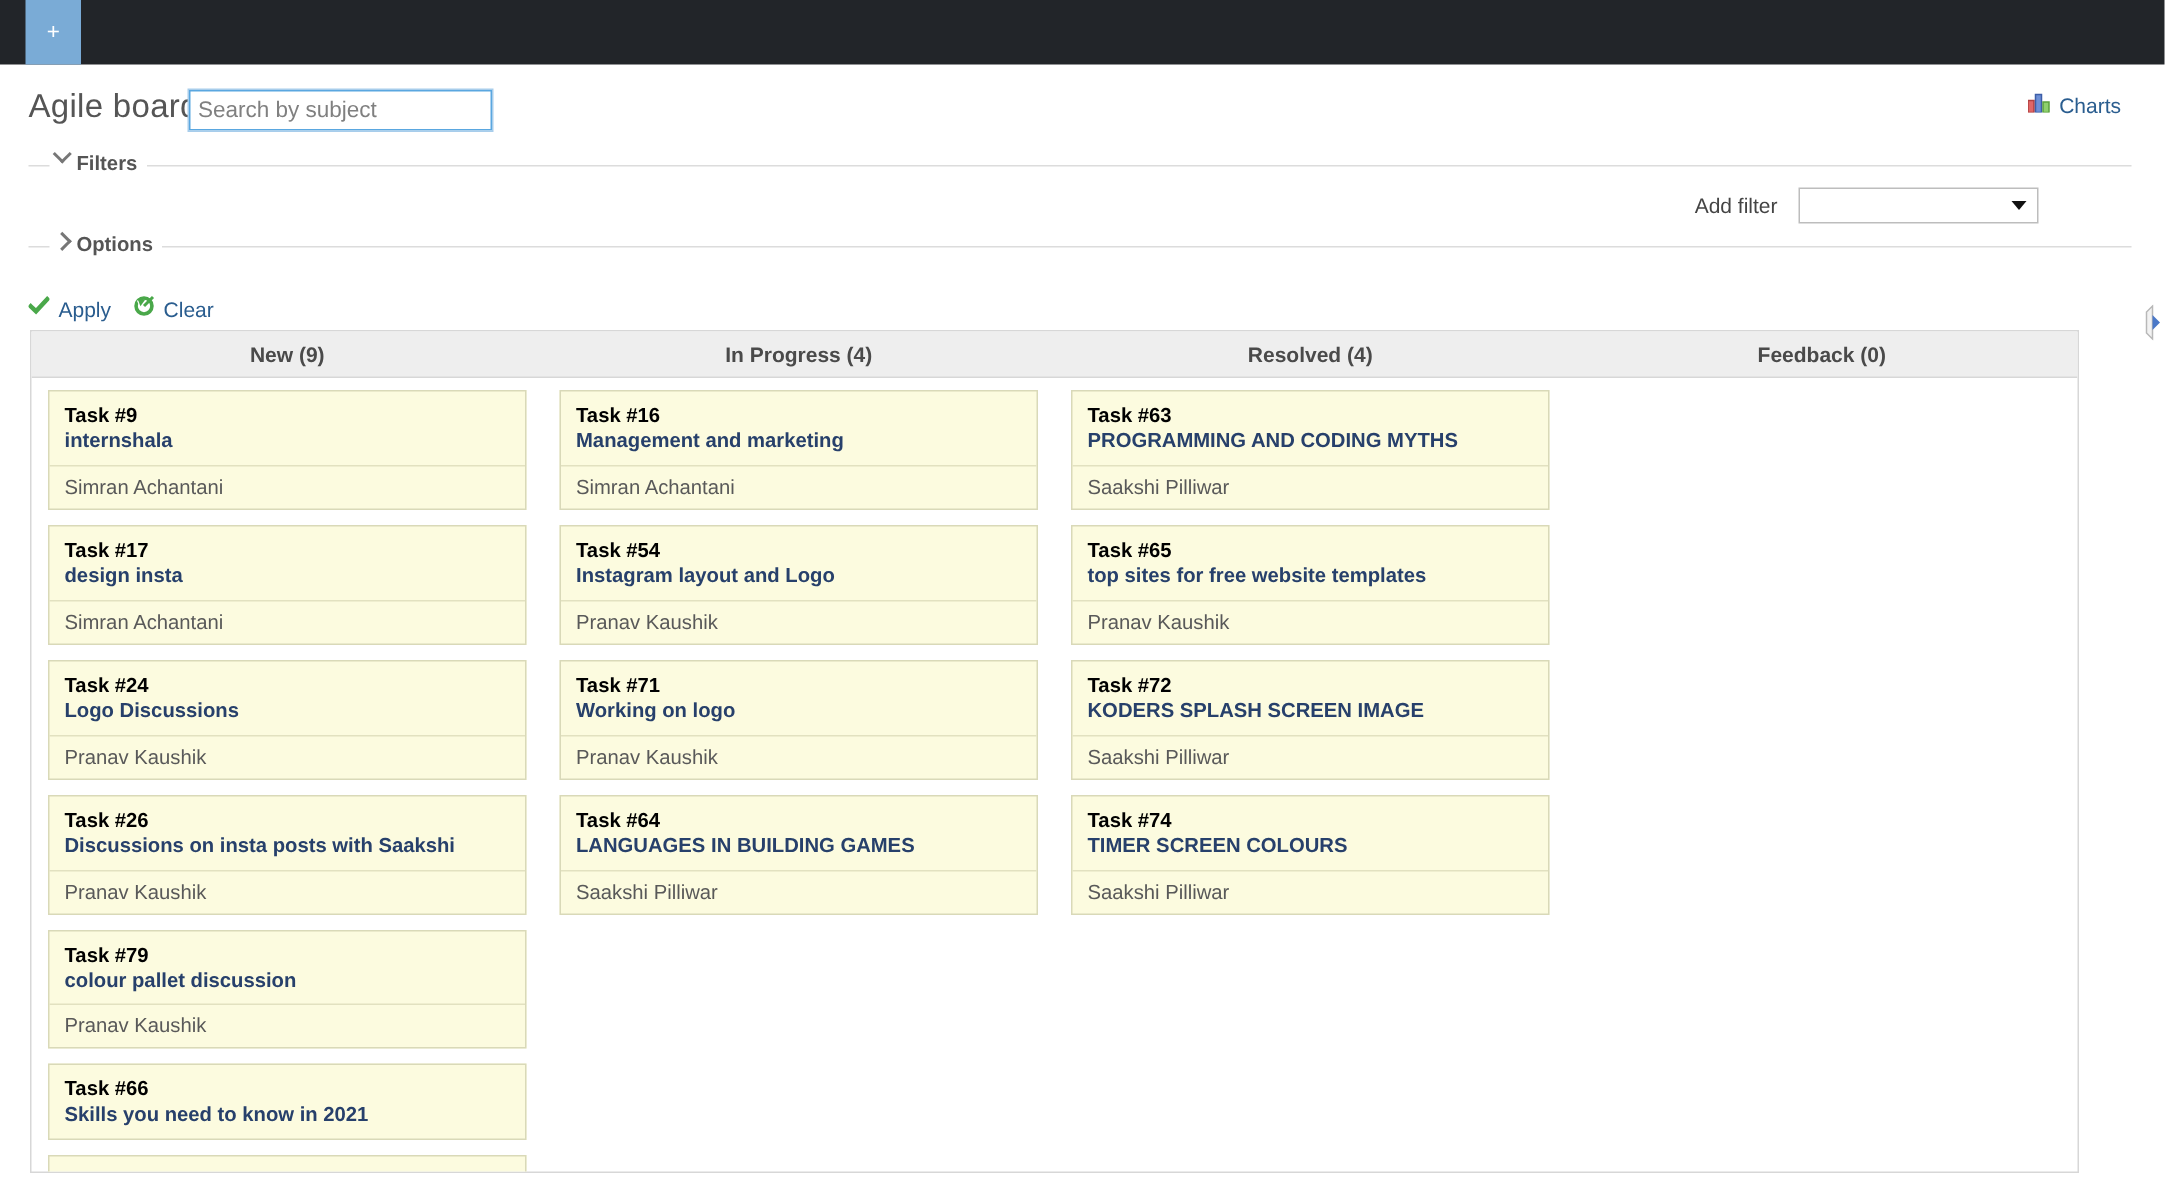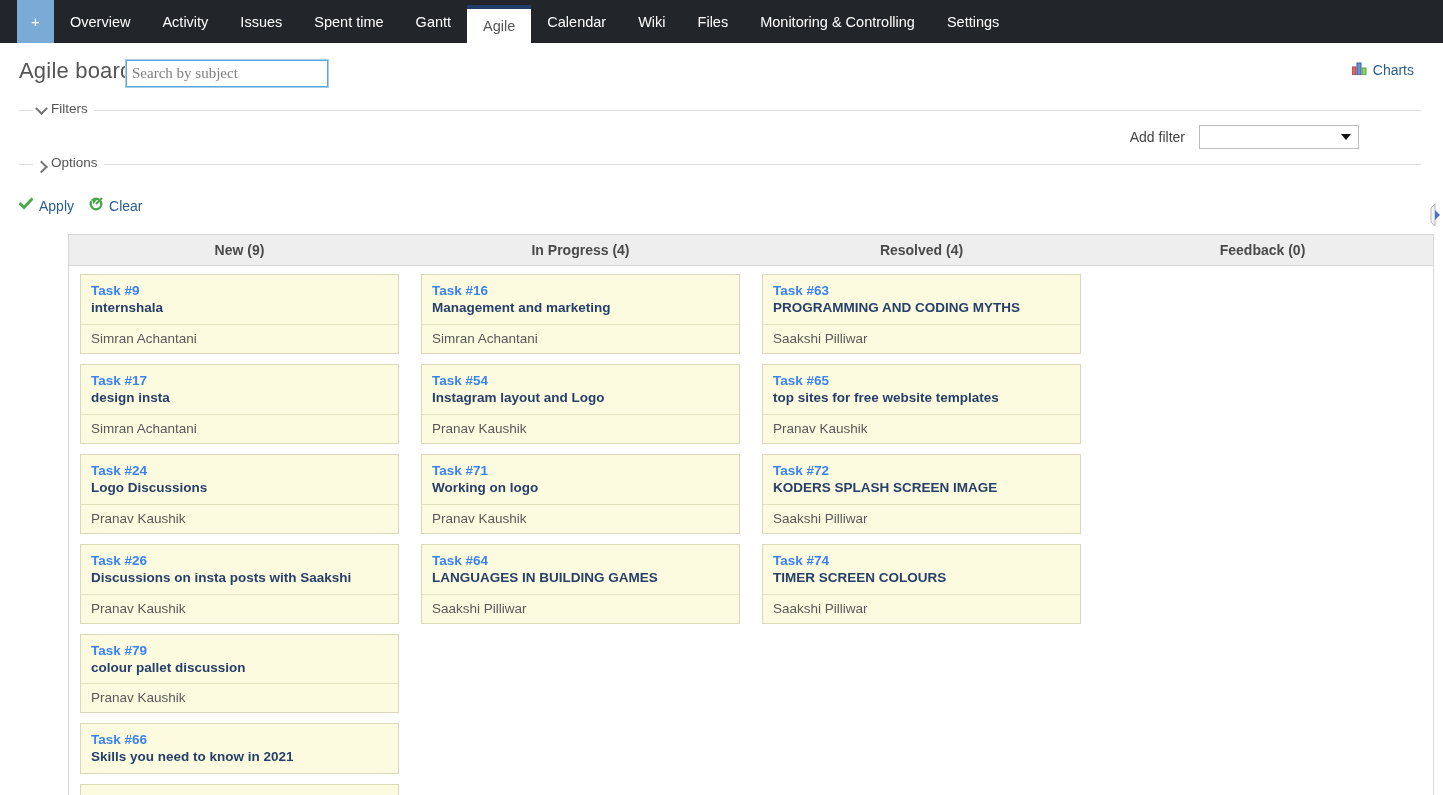--- a/index.html
+++ b/index.html
@@ -54,21 +54,21 @@
     color: #555555;
     letter-spacing: .2px;
   }
   .search-box {
     position: absolute; left: 126px; top: 17px;
     width: 202px; height: 27px;
     border: 1px solid #5aa7e0;
     outline: 1px solid #a8cdeb;
     background: #ffffff;
     padding: 4px 5px;
-    font-family: Liberation Serif, serif;
+    font-family: Liberation Sans, sans-serif;
     font-size: 15px;
     color: #333;
   }
   .search-box::placeholder { color: #808080; opacity: 1; }
   .charts-link {
     position: absolute; right: 29px; top: 62px;
     display: flex; align-items: center; gap: 6px;
     color: #2a5d8f; font-size: 14px; cursor: pointer; padding-left: 40px;
   }
   .charts-icon { display: block; }
@@ -81,22 +81,23 @@
   .fset-line {
     position: relative;
     height: 1px; background: #dcdcdc;
     top: 9px;
   }
   .fset-legend {
     position: absolute; left: 14px; top: 0;
     background: #ffffff;
     padding: 0 6px 0 4px;
     font-size: 13.5px; color: #555;
-    display: flex; align-items: flex-end; gap: 5px;
+    display: flex; align-items: flex-start; gap: 5px;
     cursor: pointer;
+    font-weight: bold;
   }
   .chev {
     display: inline-block;
     width: 9px; height: 9px;
     border-right: 2px solid #777;
     border-bottom: 2px solid #777;
   }
   .chev.down { transform: rotate(45deg) translate(-2px,-2px); }
   .chev.right { transform: rotate(-45deg) translate(-1px,1px); }
 
@@ -124,27 +125,26 @@
     position: absolute; left: 19px; top: 197px;
     display: flex; align-items: center; gap: 15px;
     font-size: 14px;
   }
   .action { display: flex; align-items: center; gap: 6px; color: #2a5d8f; cursor: pointer; }
   .icon-check { display:block; }
   .icon-reload { display:block; }
 
   
   .board {
-    position: absolute; left: 20px; top: 234px;
+    position: absolute; left: 20px; top: 220px;
     width: 1366px;
     border: 1px solid #d7d7d7;
     background: #ffffff;
     height: 562px;
     overflow: hidden;
-    margin-left: 48px;
   }
   .board-head {
     display: flex;
     background: #eeeeee;
     border-bottom: 1px solid #d7d7d7;
     height: 31px;
   }
   .board-head .col-head {
     flex: 1 1 0;
     display: flex; align-items: center; justify-content: center;
@@ -159,21 +159,21 @@
 
   .card {
     background: #fcfbdf;
     border: 1px solid #d9d9b8;
     margin-bottom: 10px;
     cursor: move;
   }
   .card-main { padding: 8px 10px 7px 10px; }
   .card-id {
     font-size: 13.5px; font-weight: bold;
-    color: #3b82f6;
+    color: #000000;
     margin-bottom: 2px;
   }
   .card-title {
     font-size: 13.5px; font-weight: bold;
     color: #27406b;
     line-height: 1.25;
   }
   .card-foot {
     border-top: 1px solid #e2e1c0;
     padding: 6px 10px 7px 10px;
@@ -186,33 +186,20 @@
     position: absolute; right: 0; top: 203px;
     width: 13px; height: 24px;
     cursor: pointer;
   }
 </style>
 </head>
 <body>
 
 <div class="topnav">
   <div class="nav-plus">+</div>
-  <div id="nav-items" style="display:flex;align-items:stretch;">
-      <div class="nav-item">Overview</div>
-      <div class="nav-item">Activity</div>
-      <div class="nav-item">Issues</div>
-      <div class="nav-item">Spent time</div>
-      <div class="nav-item">Gantt</div>
-      <div class="nav-item active">Agile</div>
-      <div class="nav-item">Calendar</div>
-      <div class="nav-item">Wiki</div>
-      <div class="nav-item">Files</div>
-      <div class="nav-item">Monitoring &amp; Controlling</div>
-      <div class="nav-item">Settings</div>
-    </div>
 </div>
 
 <div class="page-head">
   <div class="page-title">Agile board</div>
   <input class="search-box" type="text" placeholder="Search by subject" style="">
 </div>
 
 <div class="charts-link">
   <span class="charts-icon">
     <svg width="15" height="13" viewBox="0 0 15 13">

